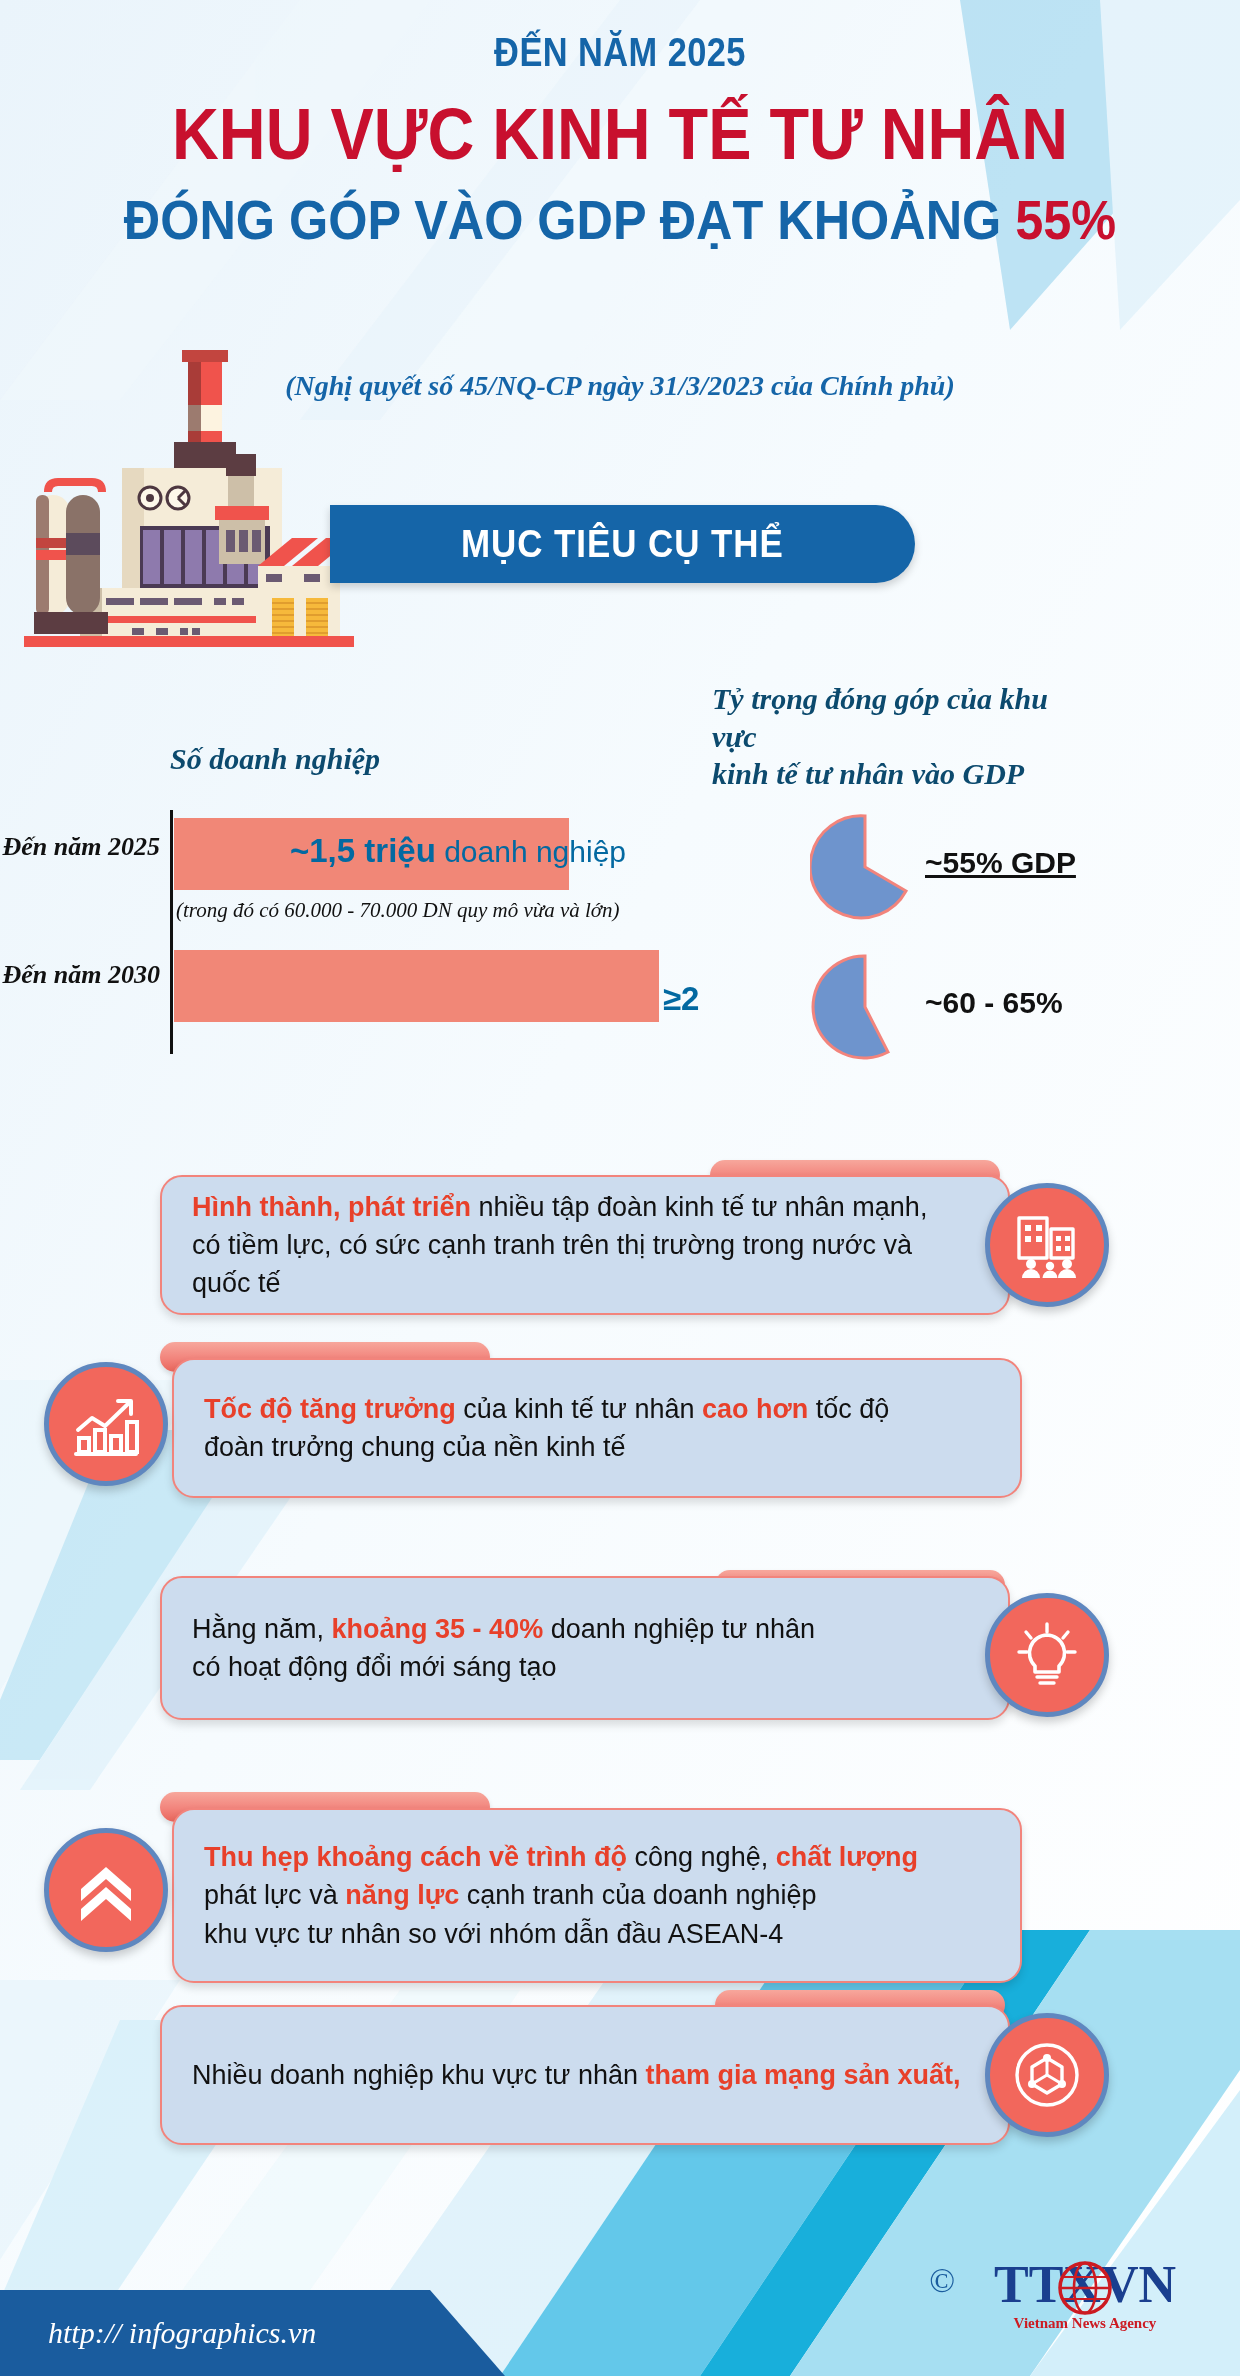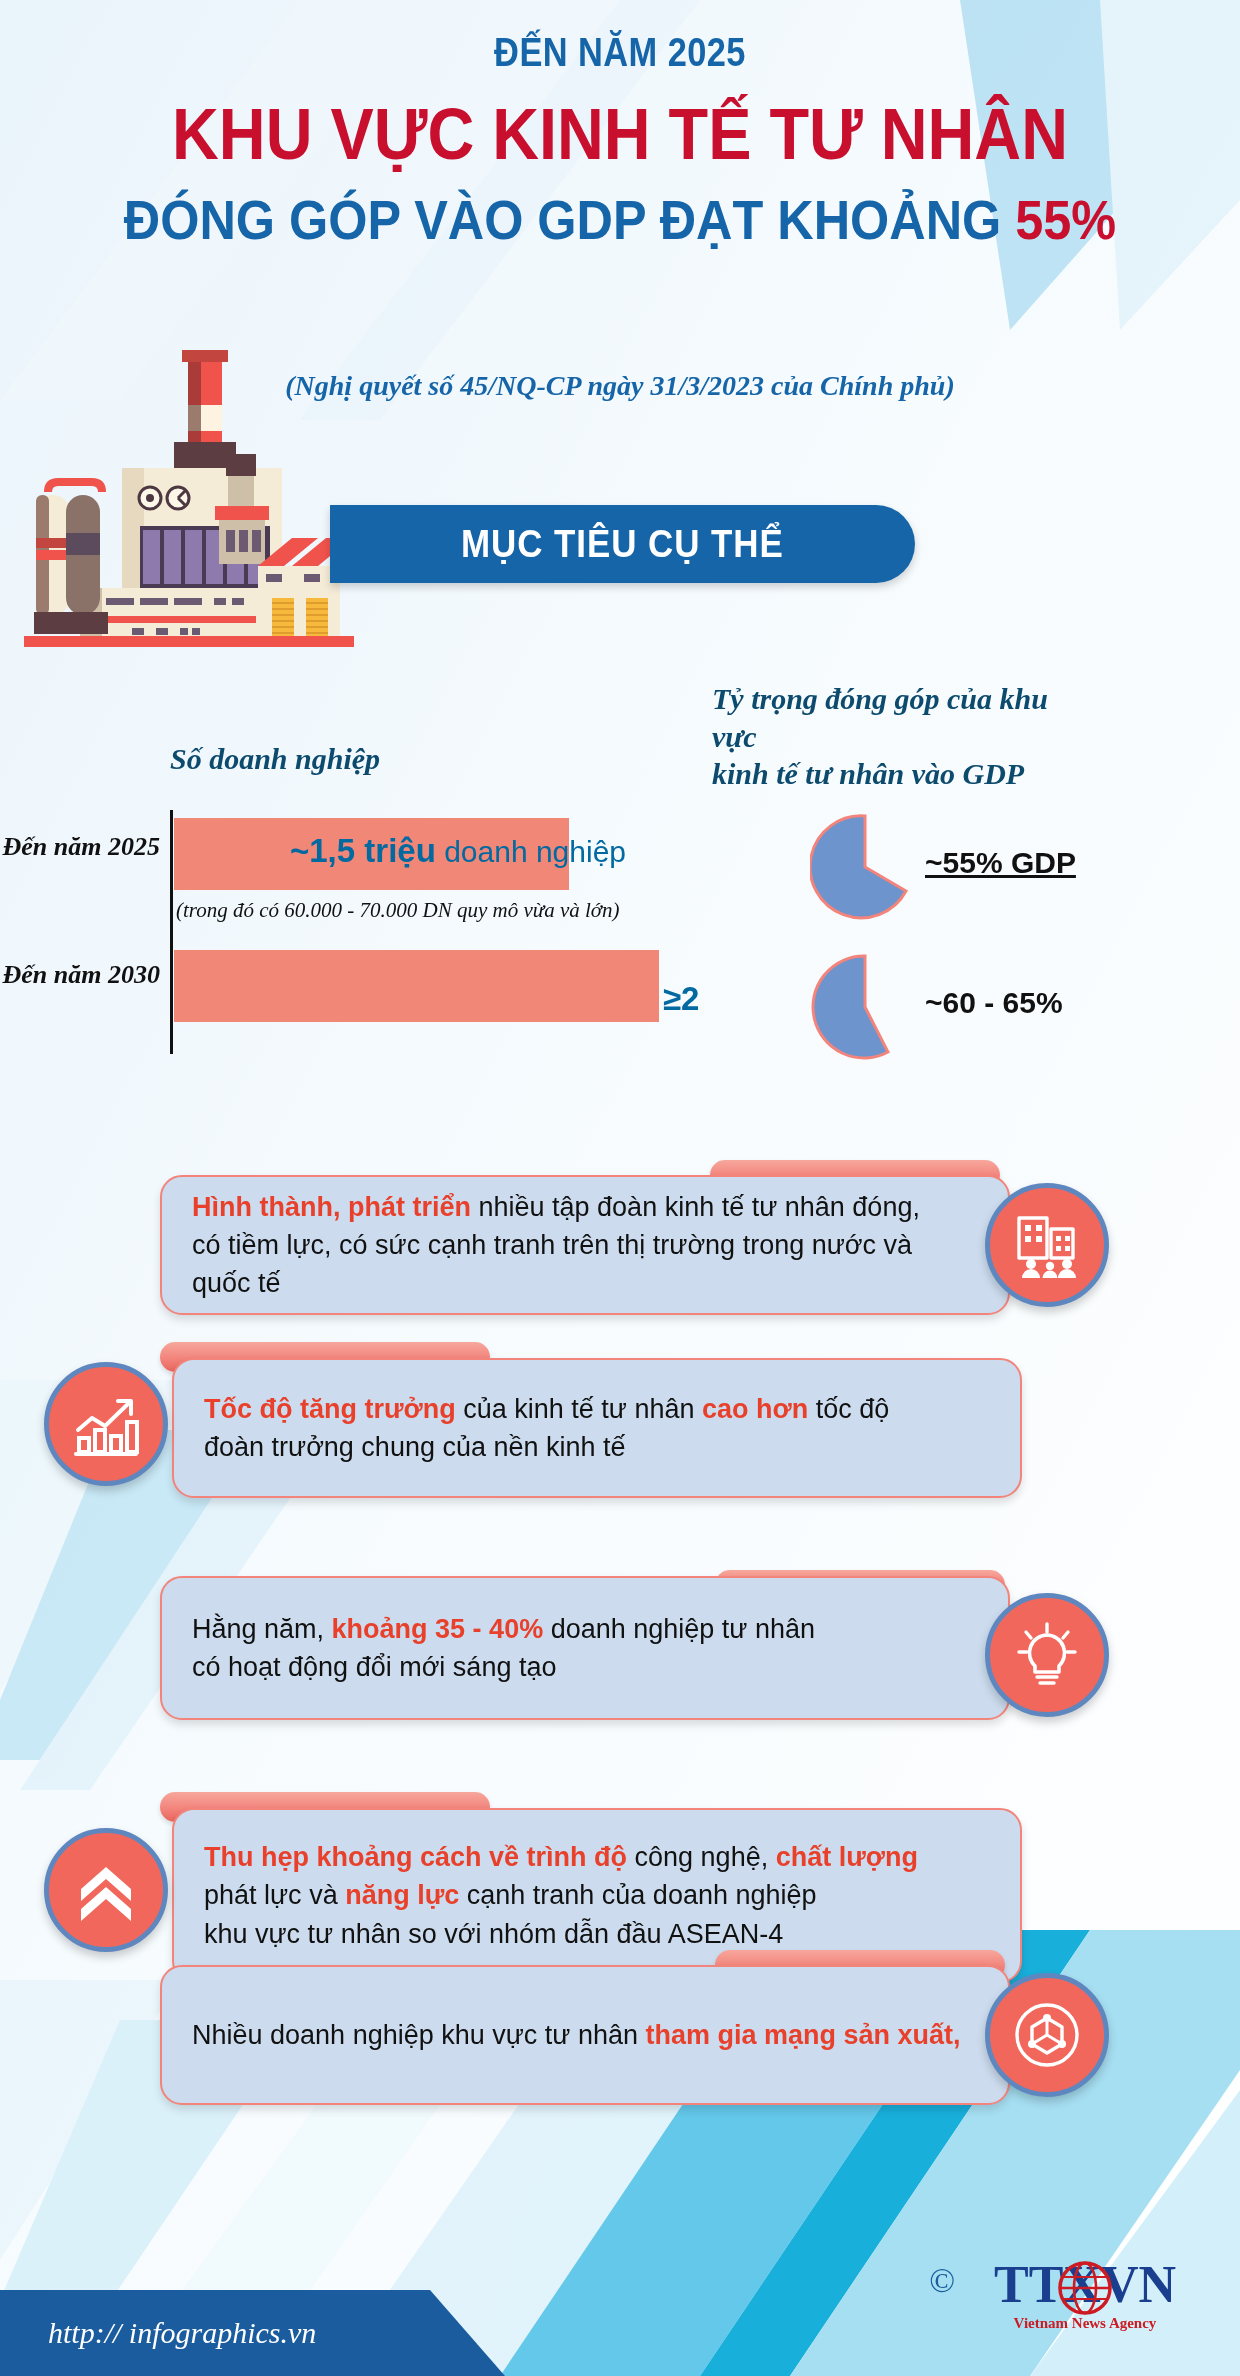--- a/index.html
+++ b/index.html
@@ -323,21 +323,21 @@
   </svg>
   <div class="pie-label" style="left:925px;top:326px;">
     <b>~60 - 65%</b>
   </div>
 </div>
 
 <div class="card" style="left:0;top:1150px;width:1240px;height:200px;">
   <div class="pill" style="left:710px;top:10px;width:290px;"></div>
   <div class="card-body" style="left:160px;top:25px;width:850px;height:140px;">
     <div class="card-text">
-      <span class="hl">Hình thành, phát triển </span><span>nhiều tập đoàn kinh tế tư nhân đóng,</span><br>
+      <span class="hl">Hình thành, phát triển </span><span>nhiều tập đoàn kinh tế tư nhân mạnh,</span><br>
       <span>có tiềm lực, có sức cạnh tranh trên thị trường trong nước và quốc tế</span>
     </div>
   </div>
   <div class="icon-circle" style="left:985px;top:33px;">
     <svg width="74" height="74" viewBox="0 0 74 74">
       <g fill="none" stroke="#ffffff" stroke-width="3.4" stroke-linejoin="round">
         <rect x="9" y="10" width="28" height="40"></rect>
         <rect x="41" y="21" width="22" height="29"></rect>
       </g>
       <g fill="#ffffff">
@@ -423,21 +423,21 @@
     </div>
   </div>
   <div class="icon-circle" style="left:44px;top:48px;">
     <svg width="70" height="70" viewBox="0 0 70 70">
       <path d="M10 34 L35 12 L60 34 L60 46 L35 24 L10 46 Z" fill="#ffffff"></path>
       <path d="M10 54 L35 32 L60 54 L60 66 L35 44 L10 66 Z" fill="#ffffff"></path>
     </svg>
   </div>
 </div>
 
-<div class="card" style="left:0;top:1940px;width:1160px;height:200px;padding-left:45px;">
+<div class="card" style="left:0;top:1980px;width:1160px;height:200px;padding-left:45px;">
   <div class="pill" style="left:715px;top:10px;width:290px;"></div>
   <div class="card-body" style="left:160px;top:25px;width:850px;height:140px;">
     <div class="card-text">
       <span>Nhiều doanh nghiệp khu vực tư nhân </span><span class="hl">tham gia mạng sản xuất,</span><br>
     </div>
   </div>
   <div class="icon-circle" style="left:985px;top:33px;">
     <svg width="74" height="74" viewBox="0 0 74 74">
       <circle cx="37" cy="37" r="30" fill="none" stroke="#ffffff" stroke-width="3.4"></circle>
       <polygon points="37,20 52,29 52,46 37,55 22,46 22,29" fill="none" stroke="#ffffff" stroke-width="3.4" stroke-linejoin="round"></polygon>

